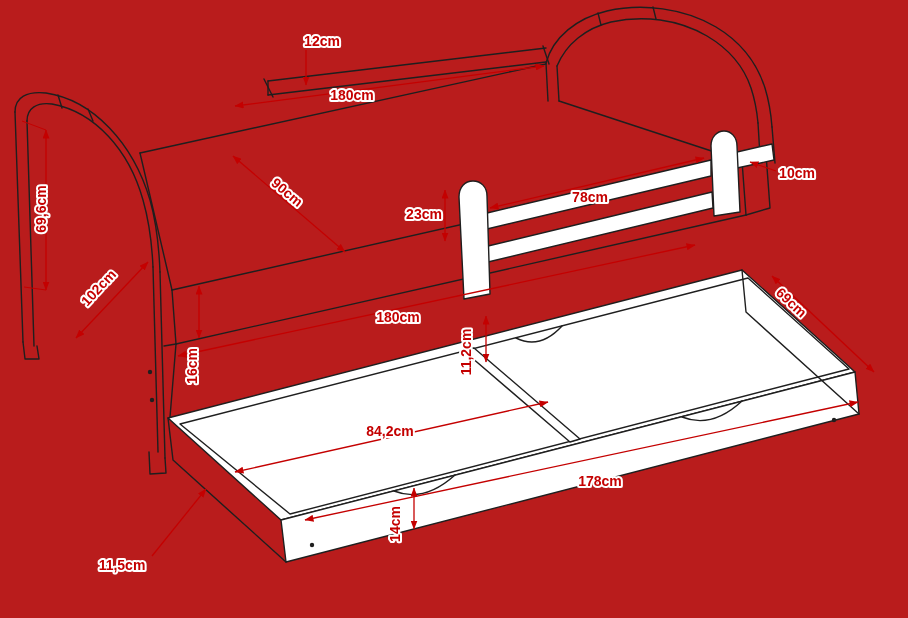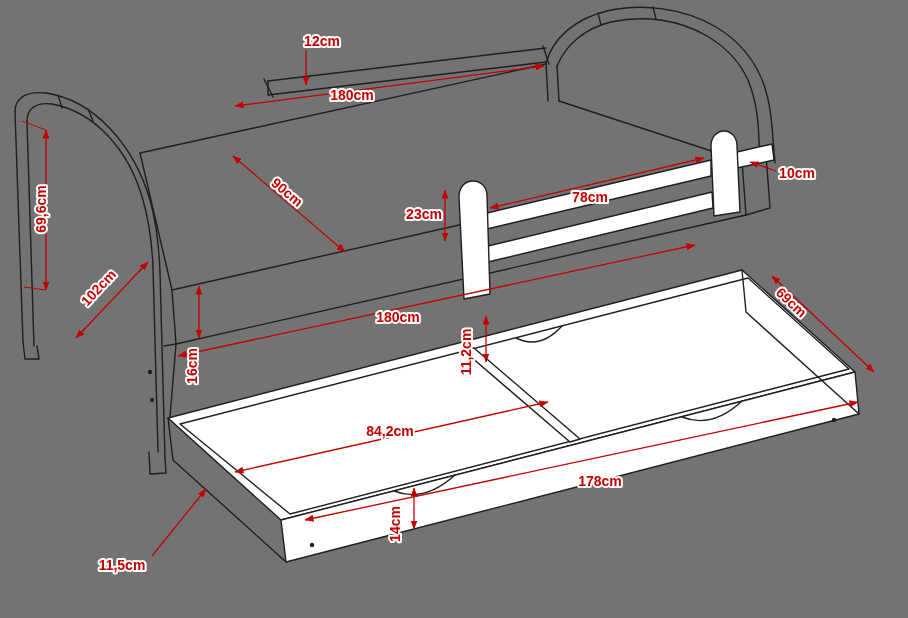--- a/index.html
+++ b/index.html
@@ -1,19 +1,19 @@
 <!DOCTYPE html>
 <html><head>
 <meta charset="utf-8">
 <style>
   html,body{margin:0;padding:0;background:#ffffff;}
   .canvas{
     position:relative;
     width:908px;height:618px;
-    background:#737373;
+    background:#b91c1c;
     font-family:"Liberation Sans", sans-serif;
     overflow:hidden;
   }
   svg{display:block;}
   .blk{stroke:#1f1f1f;stroke-width:1.4;fill:none;stroke-linecap:round;stroke-linejoin:round;}
   .blkf{stroke:#1f1f1f;stroke-width:1.4;fill:#ffffff;stroke-linejoin:round;}
   .dot{fill:#1f1f1f;stroke:none;}
   .dim{stroke:#c40000;stroke-width:1.3;fill:none;}
   .dimthin{stroke:#c40000;stroke-width:1;fill:none;}
   .dimlabel{

